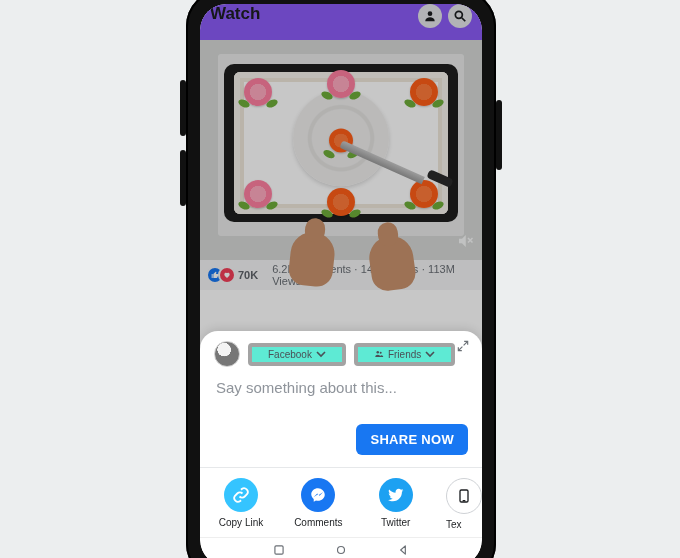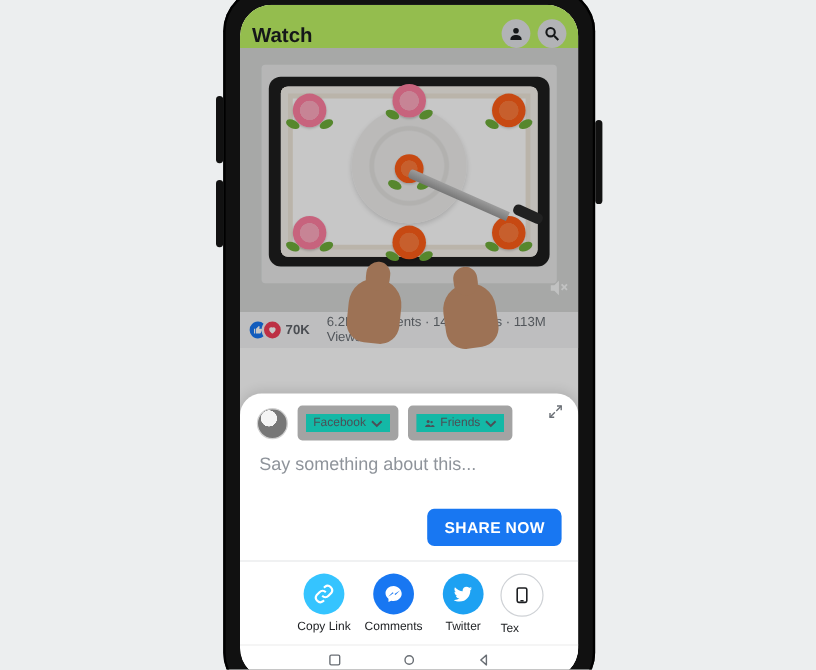--- a/index.html
+++ b/index.html
@@ -8,21 +8,21 @@
   .phone{position:absolute;left:186px;top:-10px;width:310px;height:590px;background:#111;border-radius:36px;box-shadow:inset 0 0 0 2px #000;}
   .side-btn{position:absolute;background:#111;border-radius:3px;}
   .sb1{left:-6px;top:90px;width:6px;height:56px;}
   .sb2{left:-6px;top:160px;width:6px;height:56px;}
   .sb3{right:-6px;top:110px;width:6px;height:70px;}
   .screen{position:absolute;left:14px;right:14px;top:14px;bottom:14px;background:#000;border-radius:26px;overflow:hidden;}
   .screen-inner{position:absolute;left:0;right:0;top:0;bottom:0;border-radius:26px;background:#fff;overflow:hidden;}
   
   .dim{position:absolute;left:0;right:0;top:0;bottom:0;background:rgba(0,0,0,.22);pointer-events:none;}
   
-  .hdr{position:relative;height:36px;background:#bef264;display:flex;align-items:flex-end;padding:0 10px;}
+  .hdr{position:relative;height:36px;background:#8b5cf6;display:flex;align-items:flex-start;padding:0 10px;}
   .hdr .title{font-weight:800;font-size:17px;color:#1c1e21;}
   .hdr .sp{flex:1;}
   .hbadge{width:24px;height:24px;border-radius:50%;background:#e4e6e9;color:#1c1e21;display:flex;align-items:center;justify-content:center;margin-left:6px;}
   
   .media{position:relative;height:220px;background:#d6d8d7;}
   .surface{position:absolute;left:18px;top:14px;right:18px;bottom:24px;background:#e9eaea;border-radius:3px;}
   .tray{position:absolute;left:6px;right:6px;top:10px;bottom:14px;background:#1e1e1e;border-radius:10px;}
   .cake{position:absolute;left:10px;right:10px;top:8px;bottom:8px;border-radius:6px;
         background:#fff;
         box-shadow:inset 0 0 0 6px #f6f2ec, inset 0 0 0 10px #efe7da;}
@@ -54,27 +54,27 @@
   .react{display:flex;align-items:center;}
   .rdot{width:14px;height:14px;border-radius:50%;display:flex;align-items:center;justify-content:center;color:#fff;font-size:9px;border:2px solid #f4f4f5;margin-left:-6px;}
   .rdot:first-child{margin-left:0;}
   .rlike{background:#1877f2;} .rlove{background:#f33e58;}
   .stats .cnt{font-weight:600;color:#5f6369;margin-left:2px;}
   .stats .rest{margin-left:8px;}
   
   .sheet{position:absolute;left:0;right:0;bottom:28px;background:#fff;border-top-left-radius:18px;border-top-right-radius:18px;box-shadow:0 -2px 10px rgba(0,0,0,.12);padding:10px 14px 8px;}
   .sheet-top{display:flex;align-items:center;gap:8px;position:relative;}
   .avatar{width:24px;height:24px;border-radius:50%;background:radial-gradient(circle at 38% 32%,#f4f4f4 0 30%,#777 31% 100%);border:1px solid #d0d0d0;}
-  .chip{display:flex;align-items:center;gap:4px;border:7px solid #a3a3a3;border-radius:4px;padding:2px 6px;font-size:10px;color:#4b4f56;background:#14b8a6;}
+  .chip{display:flex;align-items:center;gap:4px;border:4px solid #a3a3a3;border-radius:4px;padding:2px 16px;font-size:10px;color:#4b4f56;background:#5eead4;}
   .chip svg{width:10px;height:10px;}
   .expand{position:absolute;right:-2px;top:-2px;color:#6a6f75;}
   .prompt{margin:12px 2px 28px;color:#8f949b;font-size:15px;}
   .share-row{display:flex;justify-content:flex-end;margin-bottom:12px;}
   .share-btn{background:#1877f2;color:#fff;font-weight:700;font-size:13px;border:none;border-radius:6px;padding:8px 14px;letter-spacing:.3px;}
-  .apps{display:flex;justify-content:center;gap:4px;border-top:1px solid #e6e8ea;padding-top:10px;margin:0 -14px;padding-left:14px;padding-right:0;overflow:hidden;}
+  .apps{display:flex;justify-content:space-between;gap:4px;border-top:1px solid #e6e8ea;padding-top:10px;margin:0 -14px;padding-left:14px;padding-right:0;overflow:hidden;}
   .app{flex:0 0 54px;display:flex;flex-direction:column;align-items:center;gap:5px;}
   .app .bubble{width:34px;height:34px;border-radius:50%;display:flex;align-items:center;justify-content:center;color:#fff;}
   .b-copy{background:#35c4ff;} .b-msg{background:#1877f2;} .b-story{background:#1877f2;} .b-tw{background:#1da1f2;}
   .b-sms{background:#fff;color:#1c1e21;border:1px solid #cfd2d6;}
   .app .lbl{font-size:10px;color:#1c1e21;white-space:nowrap;}
   .app.cut{flex:0 0 32px;align-items:flex-start;}
   .app.cut .lbl{width:30px;overflow:hidden;}
   
   .navbar{position:absolute;left:0;right:0;bottom:0;height:28px;background:#fff;display:flex;align-items:center;justify-content:center;gap:48px;color:#6a6f75;border-top:1px solid #eee;}
   .navbar svg{width:14px;height:14px;}

